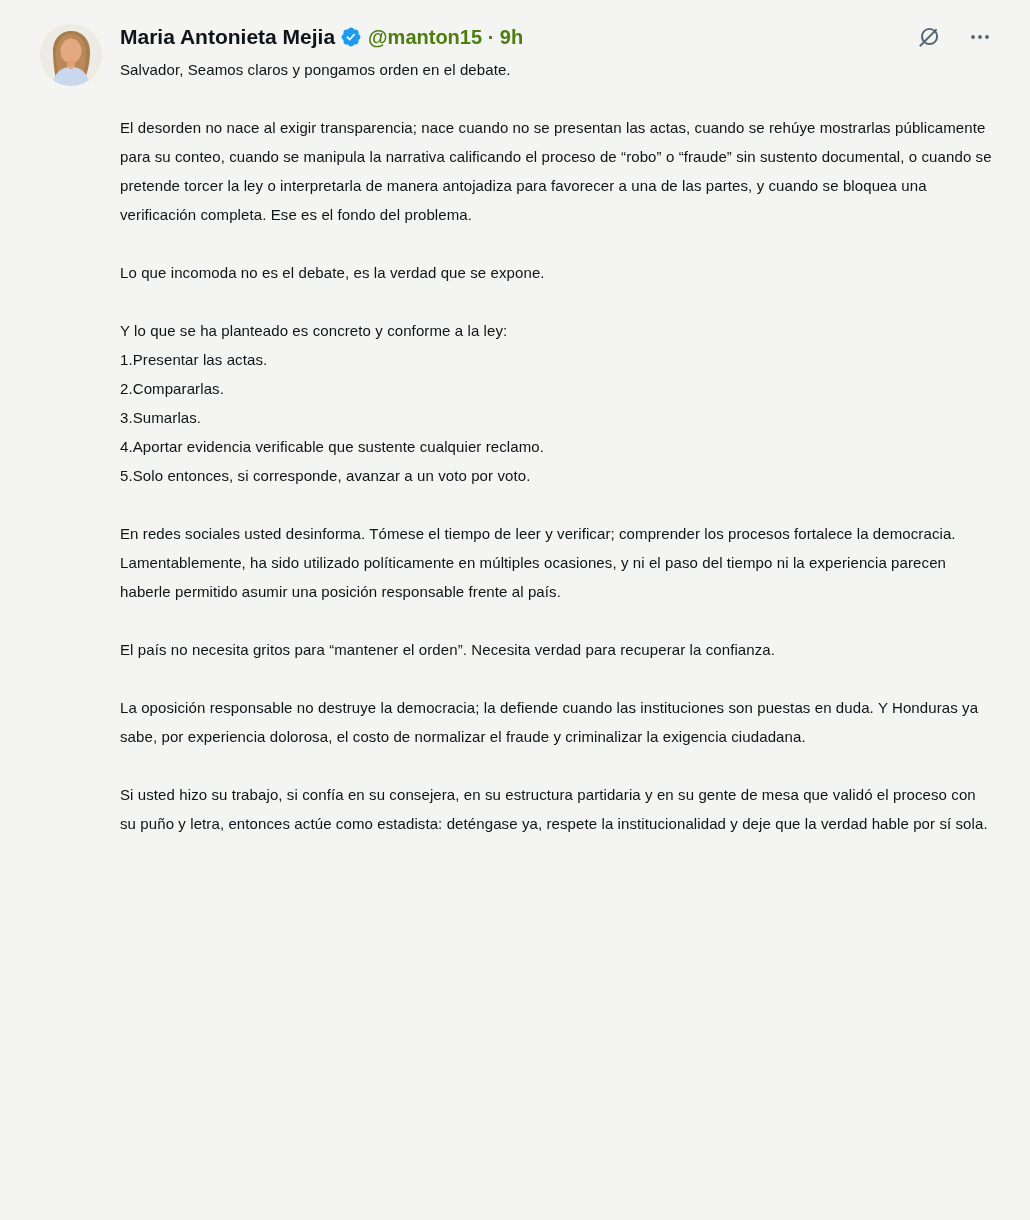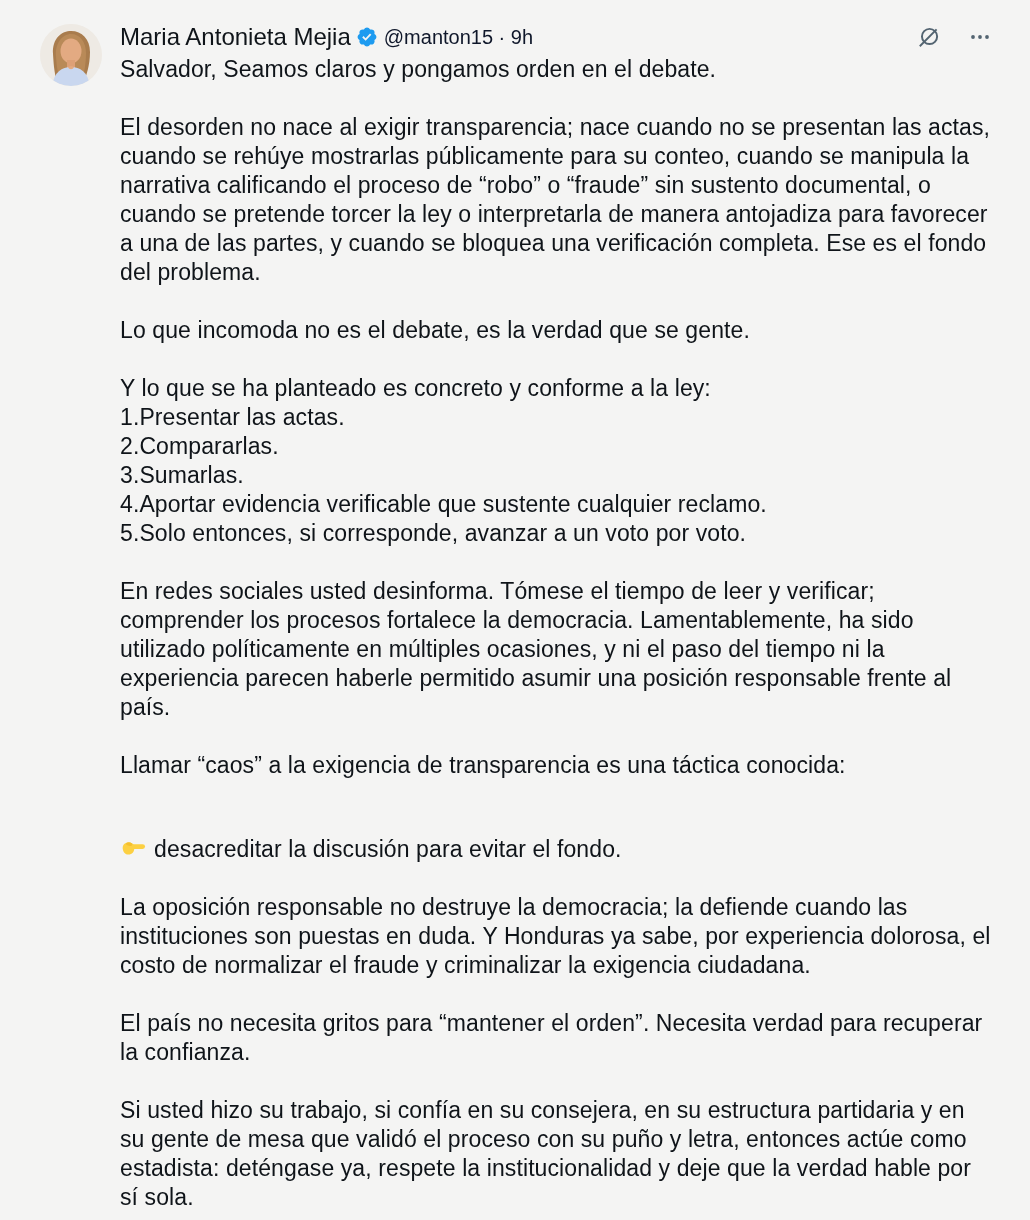--- a/index.html
+++ b/index.html
@@ -21,35 +21,35 @@
     width: 62px; height: 62px; border-radius: 50%;
     overflow: hidden; display: block; cursor: pointer;
     background: #efece7;
   }
   .content-col { flex: 1 1 auto; min-width: 0; }
   .header-row {
     display: flex; align-items: center;
     line-height: 26px; white-space: nowrap;
   }
   .display-name {
-    font-weight: 400; font-size: 24px; color: #0f1419; cursor: pointer;
+    font-weight: 700; font-size: 21px; color: #0f1419; cursor: pointer;
   }
   .verified { width: 22px; height: 22px; margin: 0 6px 0 5px; flex: 0 0 auto; }
-  .handle-group { color: #0f172a; font-size: 20px; cursor: pointer; }
+  .handle-group { color: #4d7c0f; font-size: 20px; cursor: pointer; font-weight: bold; }
   .header-actions {
     margin-left: auto; display: flex; align-items: center; gap: 26px;
     color: #536471;
   }
   .icon-btn {
     background: none; border: none; color: #536471; cursor: pointer;
     display: flex; align-items: center; padding: 0;
   }
   .body-text { margin-top: 5px; }
   .body-text p {
-    font-size: 23px;
+    font-size: 15px;
     line-height: 29px;
     letter-spacing: 0.1px;
     margin: 0 0 29px 0;
     white-space: pre-line;
     max-width: 880px;
   }
   .body-text p:last-child { margin-bottom: 0; }
   .emoji-hand {
     display: inline-block; width: 26px; height: 22px;
     vertical-align: -3px; margin-right: 8px;
@@ -103,34 +103,26 @@
             <circle cx="12" cy="12" r="1.9" fill="#536471"></circle>
             <circle cx="19" cy="12" r="1.9" fill="#536471"></circle>
           </svg>
         </button>
       </span>
     </div>
 
     <div class="body-text">
       <p>Salvador, Seamos claros y pongamos orden en el debate.</p>
       <p>El desorden no nace al exigir transparencia; nace cuando no se presentan las actas, cuando se rehúye mostrarlas públicamente para su conteo, cuando se manipula la narrativa calificando el proceso de “robo” o “fraude” sin sustento documental, o cuando se pretende torcer la ley o interpretarla de manera antojadiza para favorecer a una de las partes, y cuando se bloquea una verificación completa. Ese es el fondo del problema.</p>
-      <p>Lo que incomoda no es el debate, es la verdad que se gente.</p>
+      <p>Lo que incomoda no es el debate, es la verdad que se expone.</p>
       <p>Y lo que se ha planteado es concreto y conforme a la ley:
 1.Presentar las actas.
 2.Compararlas.
 3.Sumarlas.
 4.Aportar evidencia verificable que sustente cualquier reclamo.
 5.Solo entonces, si corresponde, avanzar a un voto por voto.</p>
       <p>En redes sociales usted desinforma. Tómese el tiempo de leer y verificar; comprender los procesos fortalece la democracia. Lamentablemente, ha sido utilizado políticamente en múltiples ocasiones, y ni el paso del tiempo ni la experiencia parecen haberle permitido asumir una posición responsable frente al país.</p>
-      <p><span>Llamar “caos” a la exigencia de transparencia es una táctica conocida:</span><br>
-        <span class="emoji-hand">
-          <svg viewBox="0 0 36 32" width="26" height="22">
-            <path d="M10 16 h22 a3.4 3.4 0 0 1 0 7 H10 Z" fill="#fcd042" transform="translate(0,-7)"></path>
-            <path d="M3 14 C3 9 7 6.5 12 6.5 C17 6.5 20 9.5 20 14.5 C20 20 16.5 24 11.5 24 C6.5 24 3 20 3 14 Z" fill="#fcd042"></path>
-            <path d="M8 7.5 C10 5.5 14 5.5 16 7.5 C17.5 9 17 11 15 11.5 C12 12 9.5 11 8 9.5 Z" fill="#f5c02e"></path>
-          </svg>
-        </span><span>desacreditar la discusión para evitar el fondo.</span></p>
+      <p>El país no necesita gritos para “mantener el orden”. Necesita verdad para recuperar la confianza.</p>
       <p>La oposición responsable no destruye la democracia; la defiende cuando las instituciones son puestas en duda. Y Honduras ya sabe, por experiencia dolorosa, el costo de normalizar el fraude y criminalizar la exigencia ciudadana.</p>
-      <p>El país no necesita gritos para “mantener el orden”. Necesita verdad para recuperar la confianza.</p>
       <p>Si usted hizo su trabajo, si confía en su consejera, en su estructura partidaria y en su gente de mesa que validó el proceso con su puño y letra, entonces actúe como estadista: deténgase ya, respete la institucionalidad y deje que la verdad hable por sí sola.</p>
     </div>
   </div>
 </article>
 
 </body></html>

